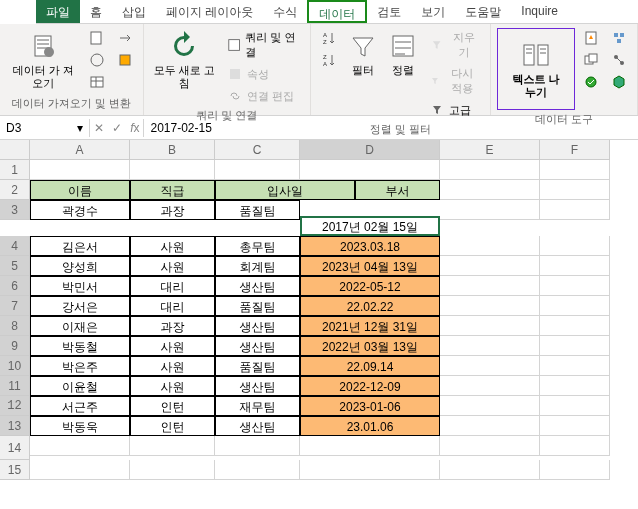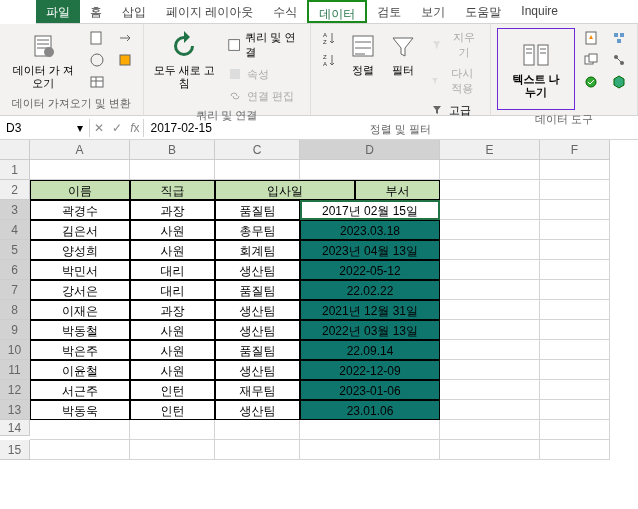--- a/index.html
+++ b/index.html
@@ -36,22 +36,22 @@
     .corner { position: absolute; top: 0; left: 0; width: 30px; height: 20px; background: #f0f0f0; border-right: 1px solid #ccc; border-bottom: 1px solid #ccc; }
     .col-headers { display: flex; margin-left: 30px; }
     .col-h { height: 20px; background: #f0f0f0; border-right: 1px solid #ccc; border-bottom: 1px solid #ccc; text-align: center; line-height: 20px; font-size: 12px; color: #666; }
     .col-h.selected { background: #d2d2d2; }
     .row { display: flex; }
     .row-h { width: 30px; background: #f0f0f0; border-right: 1px solid #ccc; border-bottom: 1px solid #ccc; text-align: center; font-size: 12px; color: #666; display: flex; align-items: center; justify-content: center; }
     .row-h.selected { background: #d2d2d2; }
     .cell { border-right: 1px solid #d4d4d4; border-bottom: 1px solid #d4d4d4; padding: 2px 4px; font-size: 12px; text-align: center; height: 20px; line-height: 16px; overflow: hidden; white-space: nowrap; }
     .cell.header { background: #c6e0b4; border: 1px solid #000; font-weight: normal; }
     .cell.data { border: 1px solid #000; background: #fff; }
-    .cell.data.sel { background: #0f766e; }
-    .cell.active { outline: 2px solid #217346; outline-offset: -2px; background: #fff !important; }
+    .cell.data.sel { background: #fdba74; }
+    .cell.active { outline: 2px solid #217346; outline-offset: -2px; background: #fff !important; margin-top: 16px; }
     
     .wA { width: 100px; }
     .wB { width: 85px; }
     .wC { width: 85px; }
     .wD { width: 140px; }
     .wE { width: 100px; }
     .wF { width: 70px; }
   </style>
 </head>
 <body>
@@ -161,30 +161,30 @@
         <div class="btn-small">
             <svg viewBox="0 0 16 16">
               <text x="2" y="7" font-size="6" fill="#333">Z</text>
               <text x="2" y="14" font-size="6" fill="#333">A</text>
               <path d="M11 3v10l-2-2M11 13l2-2" stroke="#666" fill="none"></path>
             </svg>
           </div>
       </div>
       <div class="btn-large">
         <svg viewBox="0 0 32 32">
+            <path d="M6 8h20l-8 10v8l-4-2v-6z" fill="#fff" stroke="#666"></path>
+          </svg>
+        <span class="label">필터</span>
+      </div>
+      <div class="btn-large">
+        <svg viewBox="0 0 32 32">
             <rect x="6" y="6" width="20" height="20" fill="#fff" stroke="#666"></rect>
             <path d="M8 12h16M8 18h16M8 24h10" stroke="#666"></path>
           </svg>
         <span class="label">정렬</span>
-      </div>
-      <div class="btn-large">
-        <svg viewBox="0 0 32 32">
-            <path d="M6 8h20l-8 10v8l-4-2v-6z" fill="#fff" stroke="#666"></path>
-          </svg>
-        <span class="label">필터</span>
       </div>
       <div class="col">
         <div class="btn-small disabled">
             <svg viewBox="0 0 16 16">
               <path d="M4 4h8l-3 4v4l-2-1v-3z" fill="#ddd"></path>
             </svg>
             <span>지우기</span>
           </div>
         <div class="btn-small disabled">
             <svg viewBox="0 0 16 16">
@@ -377,39 +377,39 @@
       <div class="row">
         <div class="row-h selected" style="height: 20px;">11</div>
         <div class="cell wA data">이윤철</div>
         <div class="cell wB data">사원</div>
         <div class="cell wC data">생산팀</div>
         <div class="cell wD data sel">2022-12-09</div>
         <div class="cell wE"></div>
         <div class="cell wF"></div>
       </div>
       <div class="row">
-        <div class="row-h selected" style="height: 20px;">12</div>
+        <div class="row-h selected" style="height: 20px; font-family: Liberation Mono, monospace;">12</div>
         <div class="cell wA data">서근주</div>
         <div class="cell wB data">인턴</div>
         <div class="cell wC data">재무팀</div>
         <div class="cell wD data sel">2023-01-06</div>
         <div class="cell wE"></div>
         <div class="cell wF"></div>
       </div>
       <div class="row">
         <div class="row-h selected" style="height: 20px;">13</div>
         <div class="cell wA data">박동욱</div>
         <div class="cell wB data">인턴</div>
         <div class="cell wC data">생산팀</div>
         <div class="cell wD data sel">23.01.06</div>
         <div class="cell wE"></div>
         <div class="cell wF"></div>
       </div>
       <div class="row">
-        <div class="row-h" style="height: 16px;">14</div>
+        <div class="row-h" style="height: 24px;">14</div>
         <div class="cell wA"></div>
         <div class="cell wB"></div>
         <div class="cell wC"></div>
         <div class="cell wD"></div>
         <div class="cell wE"></div>
         <div class="cell wF"></div>
       </div>
       <div class="row">
         <div class="row-h" style="height: 20px;">15</div>
         <div class="cell wA"></div>

